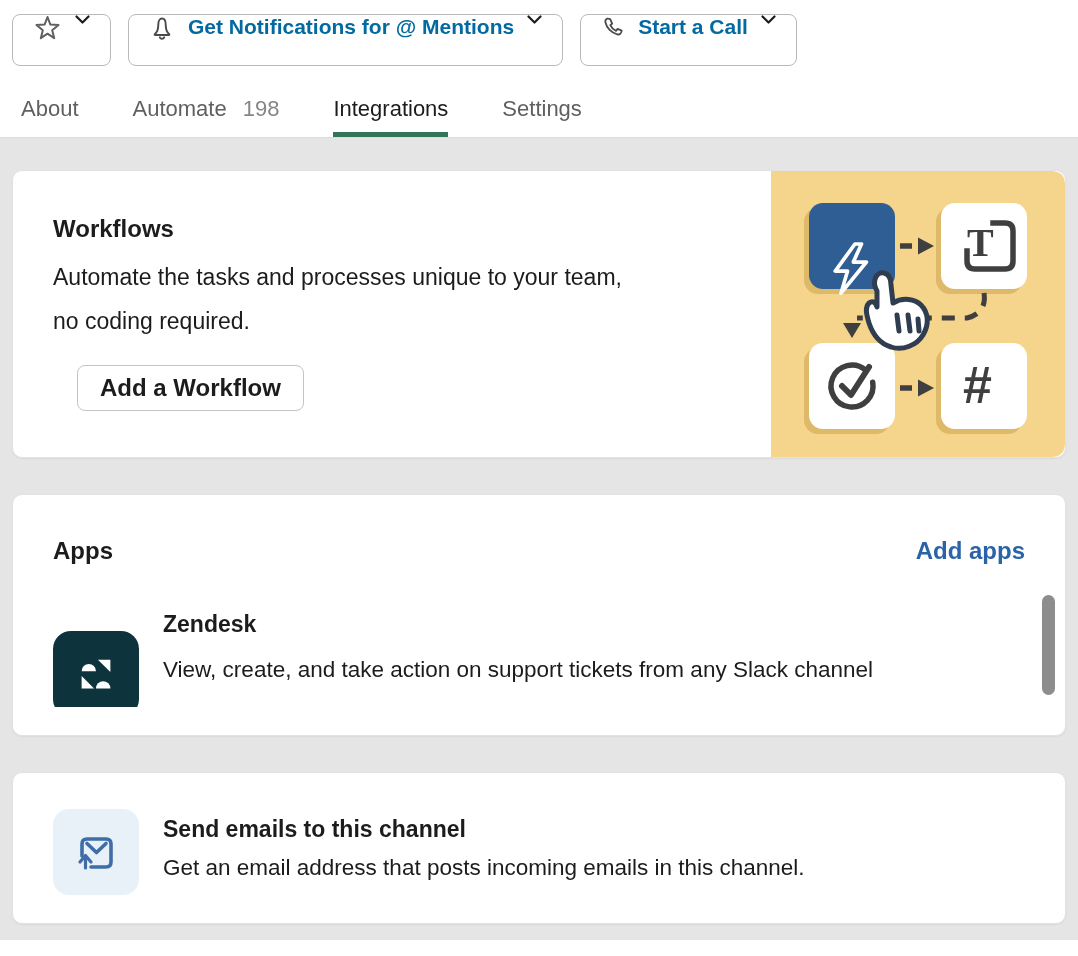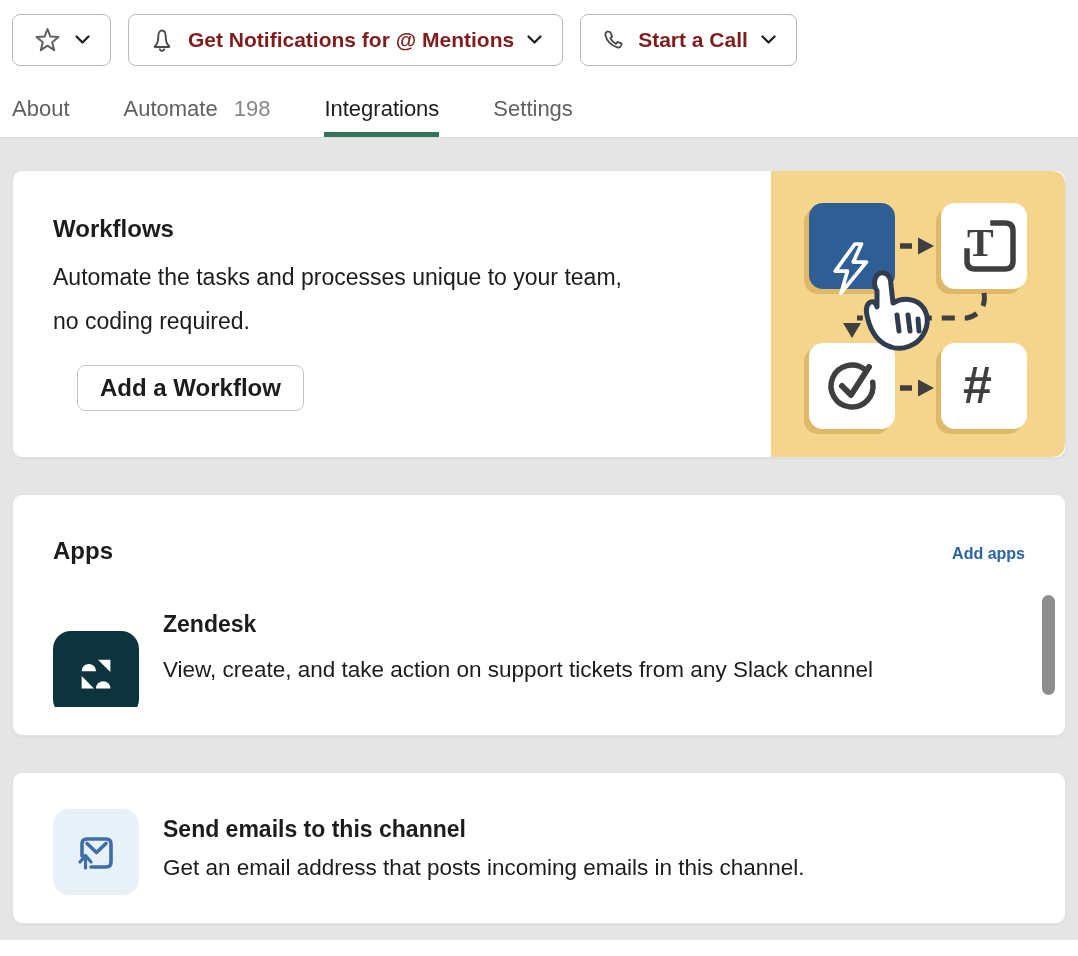--- a/index.html
+++ b/index.html
@@ -1,27 +1,27 @@
 <!DOCTYPE html>
 <html><head>
 <meta charset="utf-8">
 <style>
   * { margin:0; padding:0; box-sizing:border-box; }
   html,body { width:1078px; height:956px; overflow:hidden; background:#fff;
     font-family:"Liberation Sans", sans-serif; color:#1d1c1d; }
 
   
   .toolbar { display:flex; gap:17px; padding:14px 12px 0 12px; background:#fff; }
-  .tb-btn { height:52px; display:flex; align-items:center; gap:13px; padding:0 20px;
+  .tb-btn { height:52px; display:flex; align-items:flex-start; gap:13px; padding:0 20px;
     background:#fff; border:1px solid #b9b9b9; border-radius:8px; cursor:pointer;
-    font-family:inherit; font-size:21px; font-weight:700; color:#7f1d1d; }
+    font-family:inherit; font-size:21px; font-weight:700; color:#0369a1; }
   .tb-btn svg { flex:none; }
 
   
-  .tabs { display:flex; gap:54px; padding-left:12px; background:#fff;
+  .tabs { display:flex; gap:54px; padding-left:21px; background:#fff;
     border-bottom:1px solid #dcdcdc; }
   .tab { padding:30px 0 15px 0; font-size:22px; color:#616061; cursor:pointer; }
   .tab .count { color:#868686; margin-left:16px; }
   .tab.active { color:#1d1c1d; font-weight:400; box-shadow: inset 0 -5px 0 #337359; }
 
   
   .content { background:#e5e5e5; padding:32px 12px 14px 12px; display:flex;
     flex-direction:column; gap:36px; height:802px; }
   .card { background:#fff; border:1px solid #e2e2e2; border-radius:10px;
     box-shadow:0 1px 2px rgba(0,0,0,.05); }
@@ -35,21 +35,21 @@
     font-size:24px; font-weight:700; color:#1d1c1d; background:#fff;
     border:1px solid #c4c4c4; border-radius:8px; cursor:pointer;margin-left:24px; }
   .wf-illustration { width:294px; flex:none; }
 
   
   .apps-card { height:242px; position:relative; overflow:hidden; }
   .apps-viewport { height:212px; overflow:hidden; padding:0 40px; }
   .apps-header { display:flex; justify-content:space-between; align-items:baseline;
     padding-top:42px; }
   .apps-title { font-size:24px; font-weight:700; }
-  .add-apps { font-size:16px; font-weight:700; color:#2b63a8; text-decoration:none;
+  .add-apps { font-size:24px; font-weight:700; color:#2b63a8; text-decoration:none;
     cursor:pointer; }
   .app-row { display:flex; gap:24px; margin-top:46px; align-items:flex-start; }
   .app-icon { width:86px; height:86px; border-radius:18px; background:#0d333c;
     margin-top:20px; flex:none; display:flex; align-items:center; justify-content:center; }
   .app-name { font-size:23px; font-weight:700; }
   .app-desc { font-size:22.5px; line-height:43px; max-width:730px; margin-top:10px; }
   .scroll-thumb { position:absolute; right:10px; top:100px; width:13px; height:100px;
     border-radius:7px; background:#8d8d8d; cursor:pointer; }
 
   

